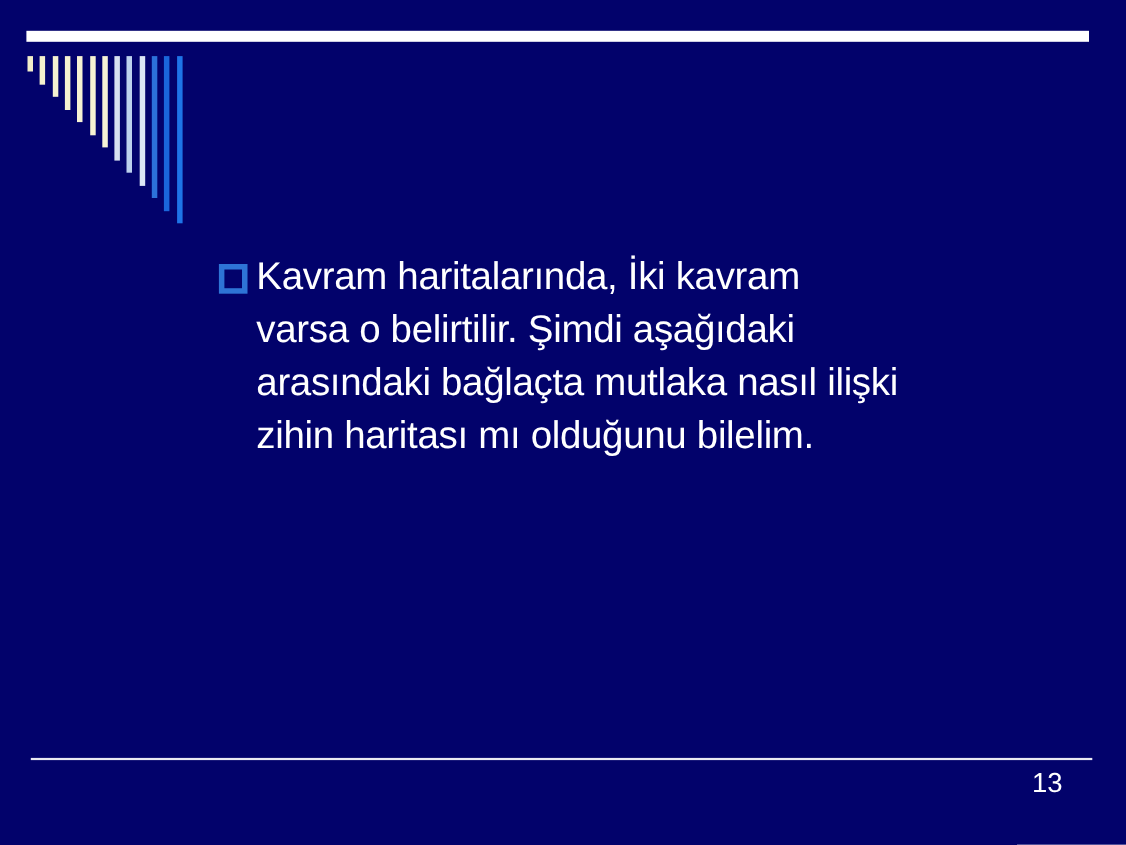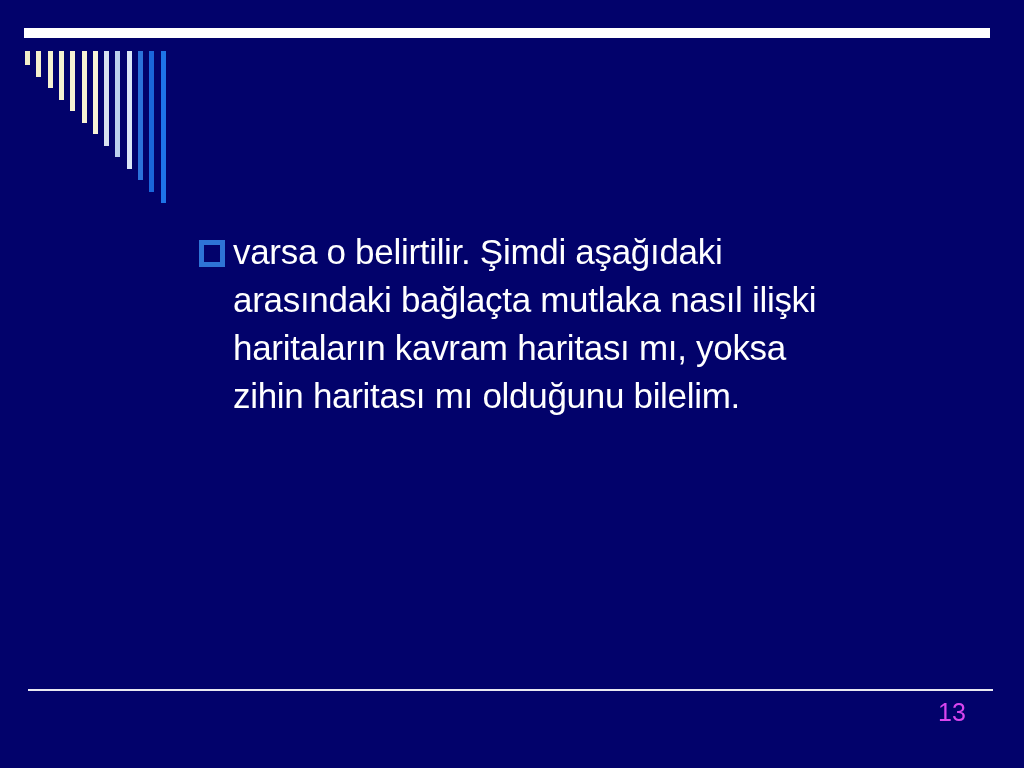--- a/index.html
+++ b/index.html
@@ -71,21 +71,21 @@
     width: 965px;
     height: 2px;
     background: #E9E9F2;
   }
   .page-number {
     position: absolute;
     left: 928px;
     top: 699px;
     width: 48px;
     text-align: center;
-    color: #d946ef;
+    color: #ffffff;
     font-size: 25px;
     line-height: 26px;
   }
 </style>
 </head>
 <body>
 
 <div class="slide" style="background: rgb(2, 2, 107);">
 
   <div class="top-bar" style="background: rgb(255, 255, 255);"></div>
@@ -102,23 +102,23 @@
       <div class="stripe" style="left: 115px; height: 106px; background: rgb(188, 208, 238);"></div>
       <div class="stripe" style="left: 127px; height: 118px; background: rgb(220, 230, 247);"></div>
       <div class="stripe" style="left: 138px; height: 129px; background: rgb(44, 114, 218);"></div>
       <div class="stripe" style="left: 149px; height: 141px; background: rgb(26, 102, 219);"></div>
       <div class="stripe" style="left: 161px; height: 152px; background: rgb(30, 116, 232);"></div>
     </div>
 
   <div class="content">
     <span class="bullet-square" style="border-color: rgb(46, 116, 214);"></span>
     <div class="text-lines" id="text-lines" style="color: rgb(255, 255, 255);">
+        <div class="line">Kavram haritalarında, İki kavram</div>
         <div class="line">varsa o belirtilir. Şimdi aşağıdaki</div>
         <div class="line">arasındaki bağlaçta mutlaka nasıl ilişki</div>
-        <div class="line">haritaların kavram haritası mı, yoksa</div>
         <div class="line">zihin haritası mı olduğunu bilelim.</div>
       </div>
   </div>
 
   <div class="footer-line" style="background: rgb(233, 233, 242);"></div>
 
   <div class="page-number">13</div>
 
 </div>
 

